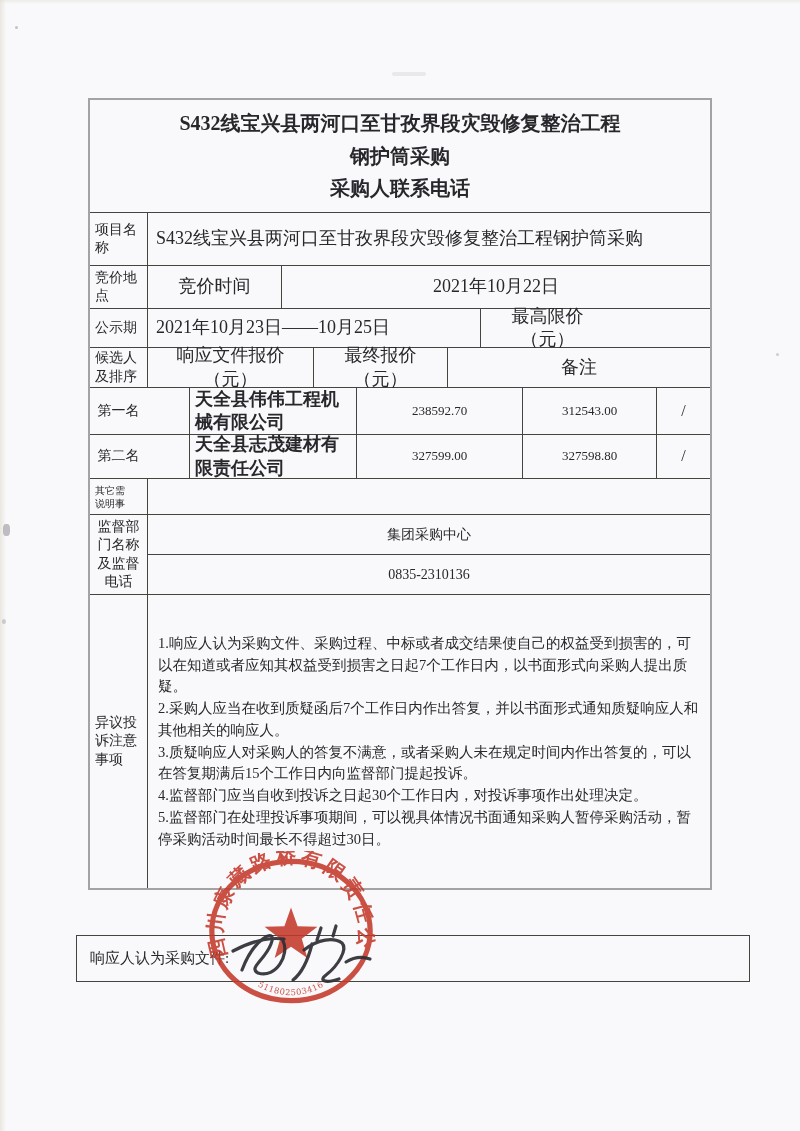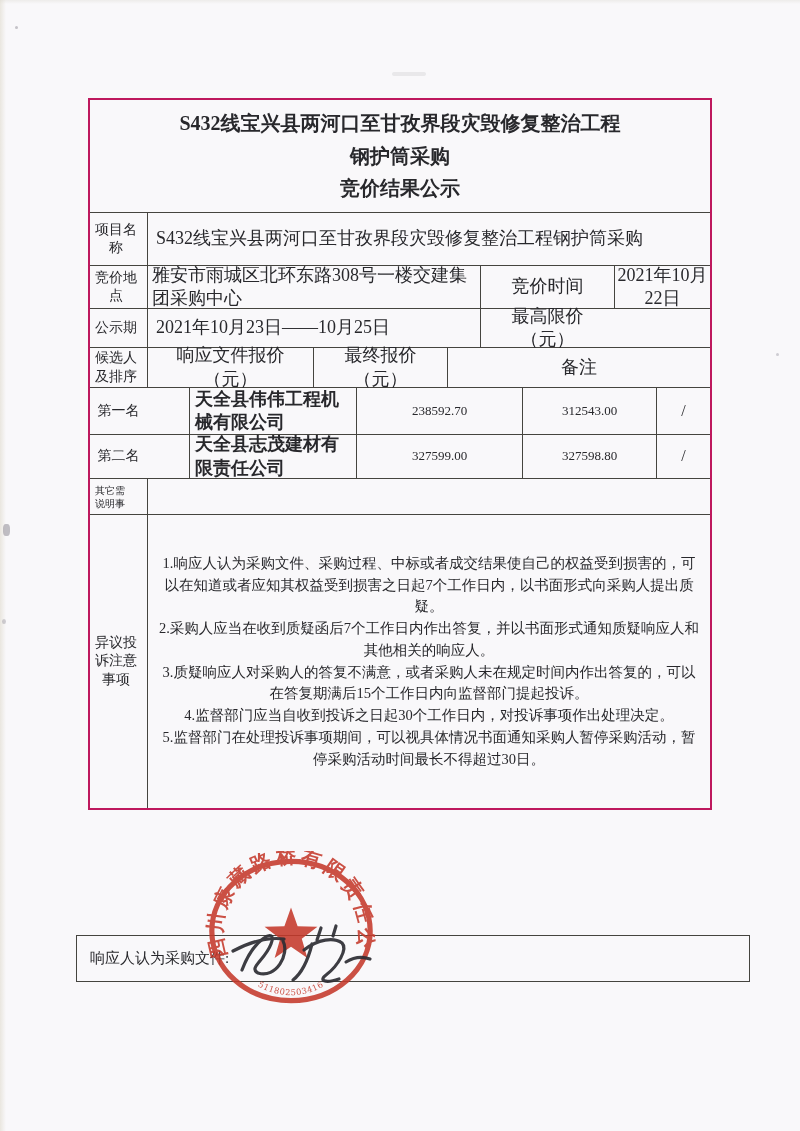--- a/index.html
+++ b/index.html
@@ -11,46 +11,46 @@
   }
   
   .edge-left{position:absolute;left:0;top:0;width:6px;height:100%;
     background:linear-gradient(to right,#ddd8c9,rgba(255,255,255,0));opacity:.55;}
   .edge-top{position:absolute;left:0;top:0;width:100%;height:4px;
     background:linear-gradient(to bottom,#dcdad2,rgba(255,255,255,0));opacity:.4;}
   .spk{position:absolute;background:#8f8d96;border-radius:50%;}
 
   
   .tbl{position:absolute;left:88px;top:98px;width:624px;
-    border:2px solid #be185d;box-sizing:border-box;z-index:1;background:transparent;}
+    border:2px solid #a3a3a3;box-sizing:border-box;z-index:1;background:transparent;}
   .row{display:flex;box-sizing:border-box;border-top:1.5px solid #45443f;}
   .row:first-child{border-top:none;}
   .cell{box-sizing:border-box;border-left:1.5px solid #45443f;
     display:flex;align-items:center;padding:3px 8px;font-size:18px;line-height:1.3;}
   .cell:first-child{border-left:none;}
-  .lab{flex:0 0 57px;padding:2px 5px;white-space:pre-line;font-size:14px;text-align:center;}
+  .lab{flex:0 0 57px;padding:2px 5px;white-space:pre-line;font-size:14px;}
   .w-b{flex:0 0 333px;}
   .w-c{flex:0 0 134px;}
   .w-d{flex:1;}
   .w-name{flex:0 0 167px;}
   .w-bid{flex:0 0 166px;}
   .grow{flex:1;}
   .ctr{justify-content:center;text-align:center;}
   .num{font-size:13px;}
   .small-num{font-size:12.5px;}
   .bold{font-weight:bold;margin-left:42px;}
   .title-cell{flex:1;flex-direction:column;justify-content:center;text-align:center;
     font-weight:bold;font-size:20px;line-height:1.62;padding:4px 10px;}
   .supcol{flex:1;display:flex;flex-direction:column;border-left:1.5px solid #45443f;box-sizing:border-box;}
   .subcell{flex:1;display:flex;align-items:center;justify-content:center;
     box-sizing:border-box;font-size:14px;}
   .subcell.top{border-top:1.5px solid #45443f;}
   .lab-ctr{text-align:center;justify-content:center;}
   .notice-body{flex:1;display:flex;flex-direction:column;justify-content:center;
-    padding:6px 10px;border-left:1.5px solid #45443f;box-sizing:border-box;text-align:center;}
+    padding:6px 10px;border-left:1.5px solid #45443f;box-sizing:border-box;}
   .notice-body p{margin:0;font-size:14.5px;line-height:1.5;}
 
   
   .sig-band{position:absolute;left:76px;top:935px;width:674px;height:47px;
     border:1.5px solid #45443f;box-sizing:border-box;display:flex;align-items:center;
     padding-left:13px;font-size:15px;z-index:2;}
 
   .seal-svg{position:absolute;left:204px;top:851px;width:174px;height:160px;z-index:3;opacity:.88;}
   .sign-svg{position:absolute;left:224px;top:916px;width:162px;height:82px;z-index:4;}
 </style>
@@ -66,35 +66,34 @@
   <div class="spk" style="left:2px;top:619px;width:4px;height:5px;opacity:.4"></div>
   <div class="spk" style="left:776px;top:353px;width:3px;height:3px;opacity:.4"></div>
   <div class="spk" style="left:392px;top:72px;width:34px;height:4px;opacity:.15;border-radius:2px"></div>
 
   <div class="tbl">
 
     <div class="row" style="height:112px">
       <div class="cell title-cell">
         <div>S432线宝兴县两河口至甘孜界段灾毁修复整治工程</div>
         <div>钢护筒采购</div>
-        <div>竞价结果公示</div>
+        <div>采购人联系电话</div>
       </div>
     </div>
 
     <div class="row" style="height:53px">
       <div class="cell lab">项目名
 称</div>
       <div class="cell grow">S432线宝兴县两河口至甘孜界段灾毁修复整治工程钢护筒采购</div>
     </div>
 
 
     <div class="row" style="height:43px">
       <div class="cell lab">竞价地
 点</div>
-      <div class="cell w-b" style="padding:3px 4px">雅安市雨城区北环东路308号一楼交建集团采购中心</div>
       <div class="cell w-c ctr">竞价时间</div>
       <div class="cell w-d ctr" style="padding:3px 2px">2021年10月22日</div>
     </div>
 
     <div class="row" style="height:39px">
       <div class="cell lab">公示期</div>
       <div class="cell w-b">2021年10月23日——10月25日</div>
       <div class="cell w-c ctr">最高限价（元）</div>
     </div>
 
@@ -121,20 +120,30 @@
       <div class="cell w-c ctr num">327598.80</div>
       <div class="cell w-d ctr" style="font-size:16px">/</div>
     </div>
 
     <div class="row" style="height:36px">
       <div class="cell lab" style="font-size:10px">其它需
 说明事</div>
       <div class="cell grow"></div>
     </div>
 
+    <div class="row" style="height:80px">
+      <div class="cell lab lab-ctr" style="text-align:center">监督部
+门名称
+及监督
+电话</div>
+      <div class="supcol">
+        <div class="subcell">集团采购中心</div>
+        <div class="subcell top">0835-2310136</div>
+      </div>
+    </div>
 
     <div class="row" style="height:294px">
       <div class="cell lab" style="align-items:center">异议投
 诉注意
 事项</div>
       <div class="notice-body">
         <p>1.响应人认为采购文件、采购过程、中标或者成交结果使自己的权益受到损害的，可以在知道或者应知其权益受到损害之日起7个工作日内，以书面形式向采购人提出质疑。</p>
         <p>2.采购人应当在收到质疑函后7个工作日内作出答复，并以书面形式通知质疑响应人和其他相关的响应人。</p>
         <p>3.质疑响应人对采购人的答复不满意，或者采购人未在规定时间内作出答复的，可以在答复期满后15个工作日内向监督部门提起投诉。</p>
         <p>4.监督部门应当自收到投诉之日起30个工作日内，对投诉事项作出处理决定。</p>

